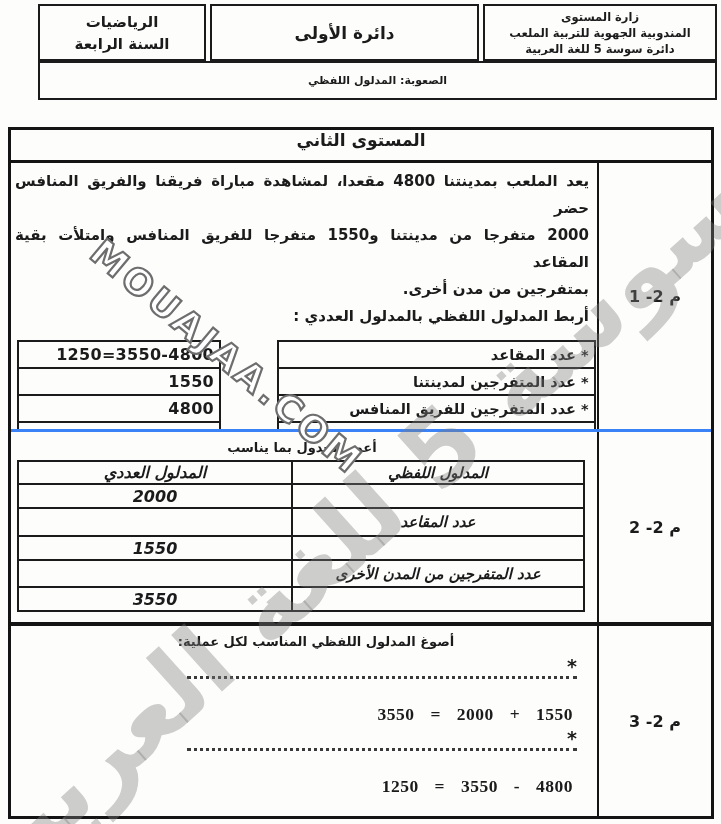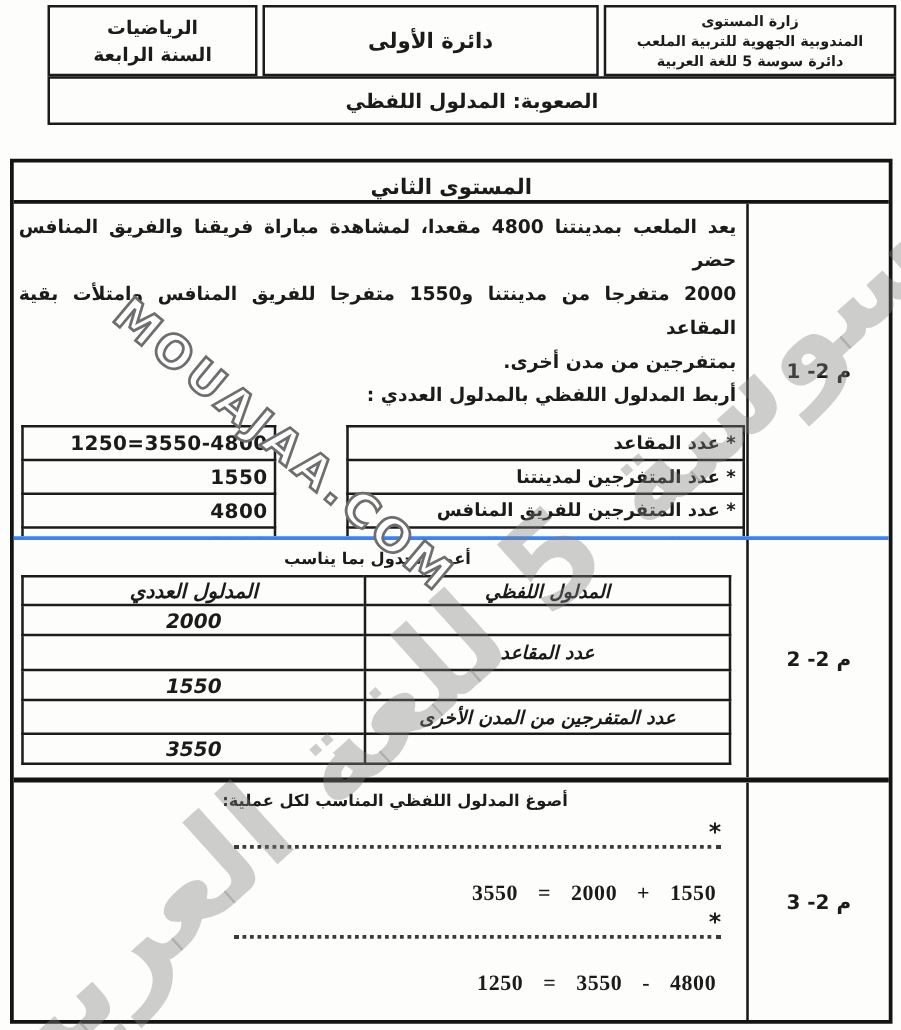--- a/index.html
+++ b/index.html
@@ -12,27 +12,27 @@
   .hdr-row{position:absolute;top:4px;left:38px;width:679px;height:57px;
     display:flex;direction:rtl;gap:4px;}
   .hdr-box{border:2px solid #1b1b1b;box-sizing:border-box;background:#fdfdfc;
     display:flex;flex-direction:column;align-items:center;justify-content:center;
     direction:rtl;text-align:center;}
   .hdr-ministry{width:234px;font-size:11.5px;line-height:16px;}
   .hdr-period{width:269px;font-size:17px;}
   .hdr-subject{width:168px;font-size:15px;line-height:22px;}
   .severity{position:absolute;top:61px;left:38px;width:679px;height:39px;
     border:2px solid #1b1b1b;box-sizing:border-box;direction:rtl;
-    display:flex;align-items:center;justify-content:center;font-size:16px;}
+    display:flex;align-items:center;justify-content:center;font-size:11px;}
   
   .main-box{position:absolute;top:127px;left:8px;width:706px;height:692px;
     border:3px solid #141414;box-sizing:border-box;display:flex;flex-direction:column;
     background:transparent;}
   .title-bar{height:30px;border-bottom:3px solid #141414;display:flex;
-    align-items:flex-end;justify-content:center;font-size:17px;direction:rtl;flex:0 0 auto;}
+    align-items:flex-start;justify-content:center;font-size:17px;direction:rtl;flex:0 0 auto;}
   .section{display:flex;flex-direction:row;overflow:hidden;}
   .sec1{height:266px;border-bottom:3px solid #3b82f6;flex:0 0 auto;}
   .sec2{height:190px;border-bottom:4px solid #141414;flex:0 0 auto;}
   .sec3{flex:1 1 auto;padding-left:28px;}
   .sec-content{flex:1 1 auto;border-right:2px solid #141414;box-sizing:border-box;
     direction:rtl;padding:5px 8px 0 4px;position:relative;overflow:hidden;}
   .sec-label{width:112px;flex:0 0 auto;display:flex;align-items:center;
     justify-content:center;font-size:16px;direction:rtl;}
   
   .pl{font-size:15px;line-height:27px;direction:rtl;}

